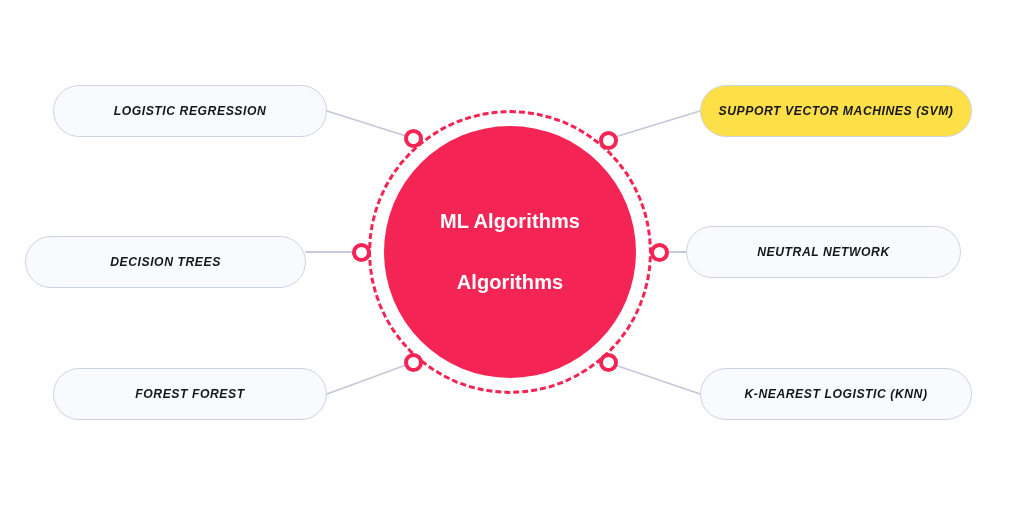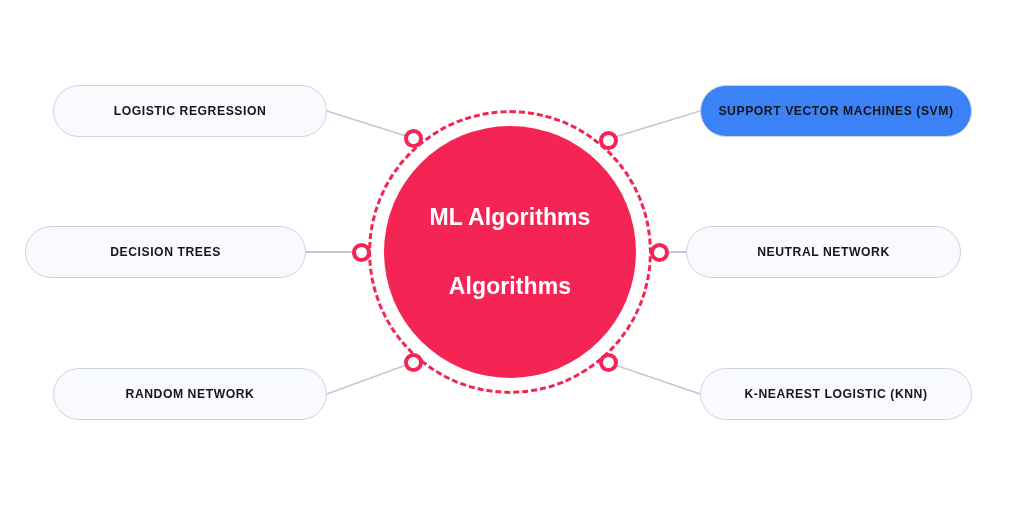--- a/index.html
+++ b/index.html
@@ -42,21 +42,21 @@
     width: 252px;
     height: 252px;
     border-radius: 50%;
     background: #F42454;
     display: flex;
     align-items: center;
     justify-content: center;
   }
   .hub-label {
     color: #ffffff;
-    font-size: 23px;
+    font-size: 20px;
     font-weight: bold;
     line-height: 1.52;
     text-align: center;
     width: 205px;
     letter-spacing: 0.1px;
   }
   
   .node-dot {
     position: absolute;
     width: 19px;
@@ -73,20 +73,21 @@
     position: absolute;
     height: 52px;
     background: #f8fafd;
     border: 1px solid #ced3e3;
     border-radius: 26px;
     box-sizing: border-box;
     display: flex;
     align-items: center;
     justify-content: center;
     padding: 0 16px;
+    font-style: italic;
   }
   .pill-label {
     color: #16161a;
     font-size: 12.2px;
     font-weight: bold;
     letter-spacing: 0.55px;
     white-space: nowrap;
     text-align: center;
   }
 </style>
@@ -115,30 +116,30 @@
       <div class="node-dot" style="left: 608px; top: 140px; border-color: rgb(244, 36, 84);"></div>
       <div class="node-dot" style="left: 361px; top: 252px; border-color: rgb(244, 36, 84);"></div>
       <div class="node-dot" style="left: 659px; top: 252px; border-color: rgb(244, 36, 84);"></div>
       <div class="node-dot" style="left: 413px; top: 362px; border-color: rgb(244, 36, 84);"></div>
       <div class="node-dot" style="left: 608px; top: 362px; border-color: rgb(244, 36, 84);"></div>
     </div>
   <div id="pills-layer">
       <div class="pill" style="left: 53px; top: 85px; width: 274px; background: rgb(248, 250, 253); border-color: rgb(206, 211, 227);">
         <span class="pill-label" style="color: rgb(22, 22, 26);">LOGISTIC REGRESSION</span>
       </div>
-      <div class="pill" style="left: 700px; top: 85px; width: 272px; background: #3b82f6; border-color: rgb(206, 211, 227);">
+      <div class="pill" style="left: 700px; top: 85px; width: 272px; background: #fde047; border-color: rgb(206, 211, 227);">
         <span class="pill-label" style="color: rgb(22, 22, 26);">SUPPORT VECTOR MACHINES (SVM)</span>
       </div>
-      <div class="pill" style="left: 25px; top: 226px; width: 281px; background: rgb(248, 250, 253); border-color: rgb(206, 211, 227);">
+      <div class="pill" style="left: 25px; top: 236px; width: 281px; background: rgb(248, 250, 253); border-color: rgb(206, 211, 227);">
         <span class="pill-label" style="color: rgb(22, 22, 26);">DECISION TREES</span>
       </div>
       <div class="pill" style="left: 686px; top: 226px; width: 275px; background: rgb(248, 250, 253); border-color: rgb(206, 211, 227);">
         <span class="pill-label" style="color: rgb(22, 22, 26);">NEUTRAL NETWORK</span>
       </div>
       <div class="pill" style="left: 53px; top: 368px; width: 274px; background: rgb(248, 250, 253); border-color: rgb(206, 211, 227);">
-        <span class="pill-label" style="color: rgb(22, 22, 26);">RANDOM NETWORK</span>
+        <span class="pill-label" style="color: rgb(22, 22, 26);">FOREST FOREST</span>
       </div>
       <div class="pill" style="left: 700px; top: 368px; width: 272px; background: rgb(248, 250, 253); border-color: rgb(206, 211, 227);">
         <span class="pill-label" style="color: rgb(22, 22, 26);">K-NEAREST LOGISTIC (KNN)</span>
       </div>
     </div>
 
 </div>
 
 </body></html>

